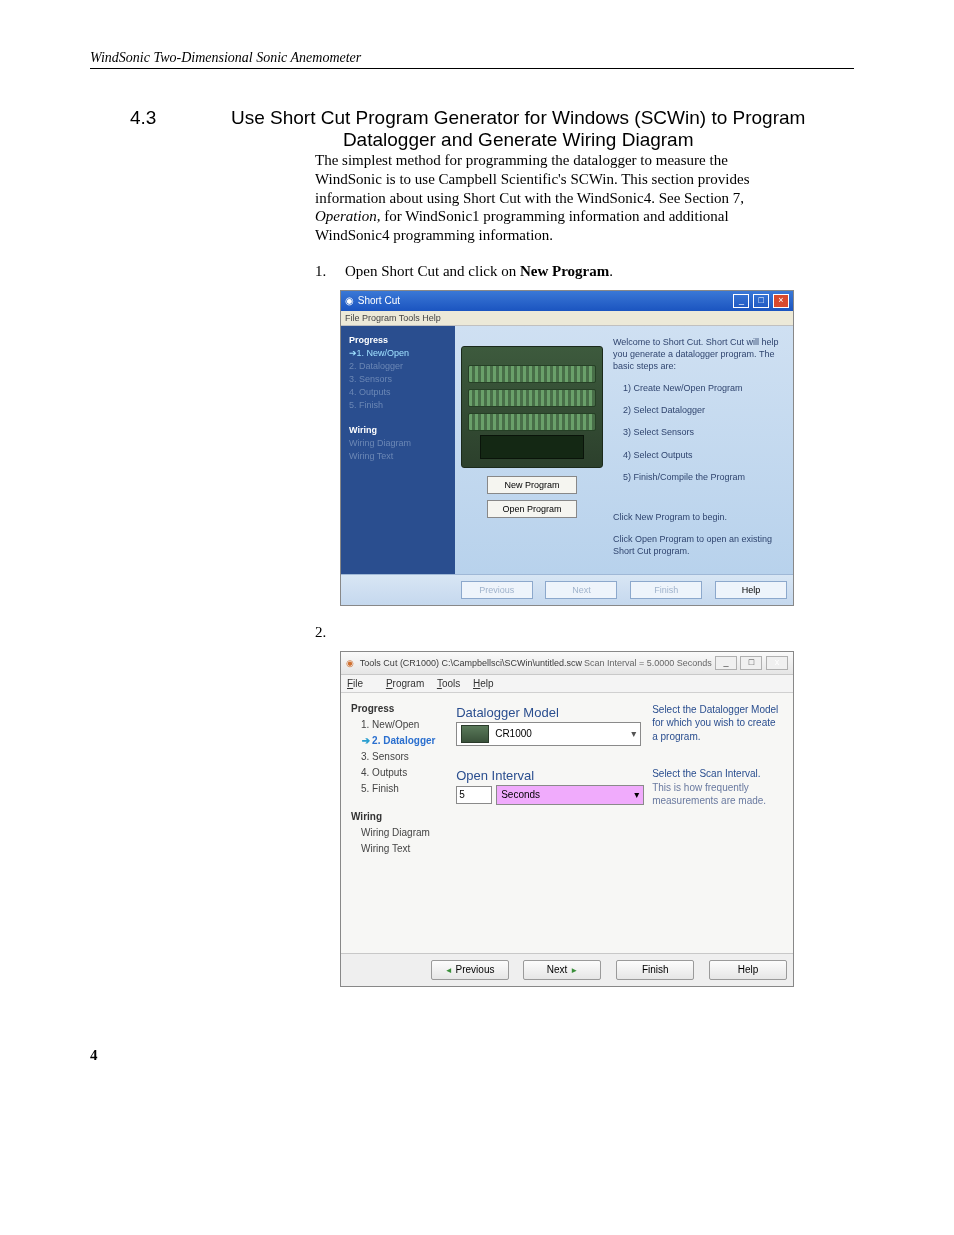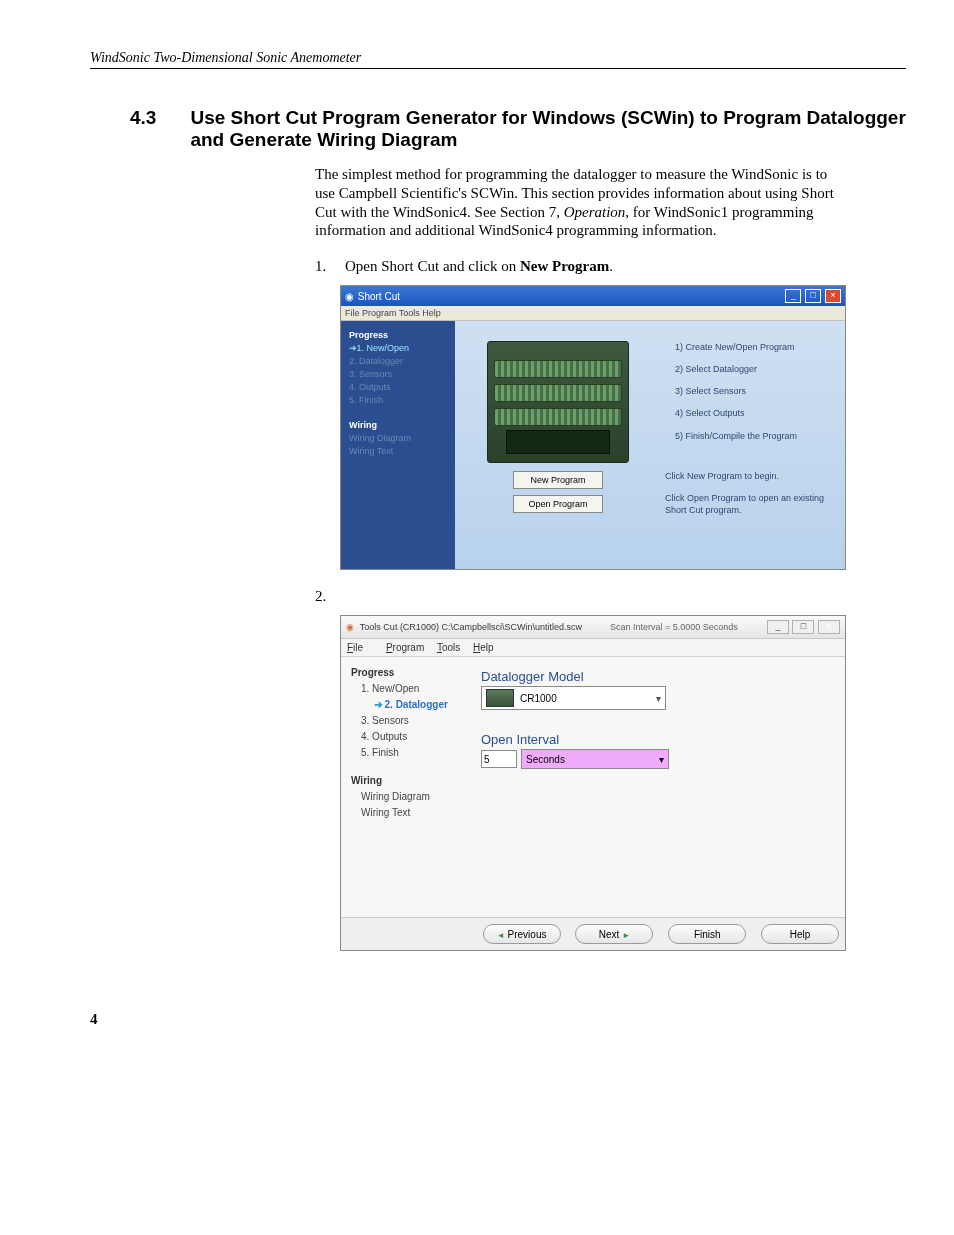--- a/index.html
+++ b/index.html
@@ -4,40 +4,40 @@
 <style>
   body {
     margin: 0;
     padding: 0;
     background: #fff;
     font-family: "Times New Roman", Times, serif;
     color: #000;
     width: 954px;
   }
   .page {
-    padding: 50px 48px 40px 90px;
+    padding: 50px 100px 40px 90px;
   }
   .running-header {
     font-style: italic;
     font-size: 14px;
     border-bottom: 1px solid #000;
     padding-bottom: 2px;
     margin-bottom: 38px;
   }
   .sec-heading {
     font-family: Arial, Helvetica, sans-serif;
-    font-weight: bold;
+    font-weight: normal;
     font-size: 19px;
     display: flex;
-    gap: 34px;
-    margin-bottom: 14px;
+    gap: 26px;
+    margin-bottom: 0;
     margin-left: 40px;
   }
   .sec-heading .num { flex: 0 0 auto; }
-  .sec-heading .title { flex: 1 1 auto; }
+  .sec-heading .title { flex: 1 1 auto; text-align: center; }
   .body-text {
     margin-left: 225px;
     margin-right: 60px;
     font-size: 15px;
     line-height: 1.25;
   }
   .step {
     margin-left: 225px;
     margin-right: 60px;
     font-size: 15px;
@@ -165,21 +165,21 @@
     display:flex; align-items:center; justify-content:space-between; padding:0 4px; font-size:10px;
   }
   .win2 .right{
     width:165px; padding:10px 10px 0 4px; color:#2a4e8f; font-size:10px; line-height:1.35;
   }
   .win2 .footer{
     background:#efefef; padding:6px; text-align:right; border-top:1px solid #c8c8c8;
   }
   .win2 .footer button{
     width:78px; height:20px; margin-left:12px; font-size:10px;
-    background:linear-gradient(#fcfcfc,#e6e6e6); border:1px solid #9a9a9a; font-family:inherit; border-radius:10px;
+    background:linear-gradient(#fcfcfc,#e6e6e6); border:1px solid #9a9a9a; font-family:inherit; border-radius:2px;
   }
   .win2 .footer button .tri{ font-size:8px; color:#3a8f3a; }
 
   .page-num{ font-weight:bold; font-size:15px; margin-top:60px; }
   .bold{ font-weight:bold; }
   .ital{ font-style:italic; }
 </style>
 </head>
 <body>
 
@@ -232,35 +232,42 @@
         <div class="device">
           <div class="row3"></div>
             <div class="pcb"></div>
         </div>
         <div class="btns">
           <button>New Program</button>
           <button>Open Program</button>
         </div>
       </div>
       <div class="right">
+        <div>Welcome to Short Cut.  Short Cut will help you generate a datalogger program.  The basic steps are:</div>
         <div class="gap"></div>
         <div style="padding-left:10px">1) Create New/Open Program</div>
         <div class="gap"></div>
         <div style="padding-left:10px">2) Select Datalogger</div>
         <div class="gap"></div>
         <div style="padding-left:10px">3) Select Sensors</div>
         <div class="gap"></div>
         <div style="padding-left:10px">4) Select Outputs</div>
         <div class="gap"></div>
         <div style="padding-left:10px">5) Finish/Compile the Program</div>
         <div style="height:28px"></div>
         <div>Click New Program to begin.</div>
         <div class="gap"></div>
         <div>Click Open Program to open an existing Short Cut program.</div>
       </div>
+    </div>
+    <div class="footer">
+      <button class="dim">Previous</button>
+      <button class="dim">Next</button>
+      <button class="dim">Finish</button>
+      <button>Help</button>
     </div>
   </div>
 
   <div class="step">
     <div class="idx">2.</div>
   </div>
 
   <div class="screenshot-box win2">
     <div class="titlebar">
       <div class="ttl" style="display:flex;gap:6px;align-items:center">
@@ -303,20 +310,26 @@
         <div style="height:18px"></div>
         <div class="fieldlbl">Open Interval</div>
         <div class="row">
           <input class="txt" value="5" style="">
           <div class="sel">
             <span>Seconds</span>
             <span>▾</span>
           </div>
         </div>
       </div>
+      <div class="right">
+        <div>Select the Datalogger Model for which you wish to create a program.</div>
+        <div style="height:24px"></div>
+        <div>Select the Scan Interval.</div>
+        <div style="color:#6a7aa0">This is how frequently measurements are made.</div>
+      </div>
     </div>
     <div class="footer">
       <button><span class="tri">◄</span> <span>Previous</span></button>
       <button><span>Next</span> <span class="tri">►</span></button>
       <button>Finish</button>
       <button>Help</button>
     </div>
   </div>
 
   <div class="page-num">4</div>

